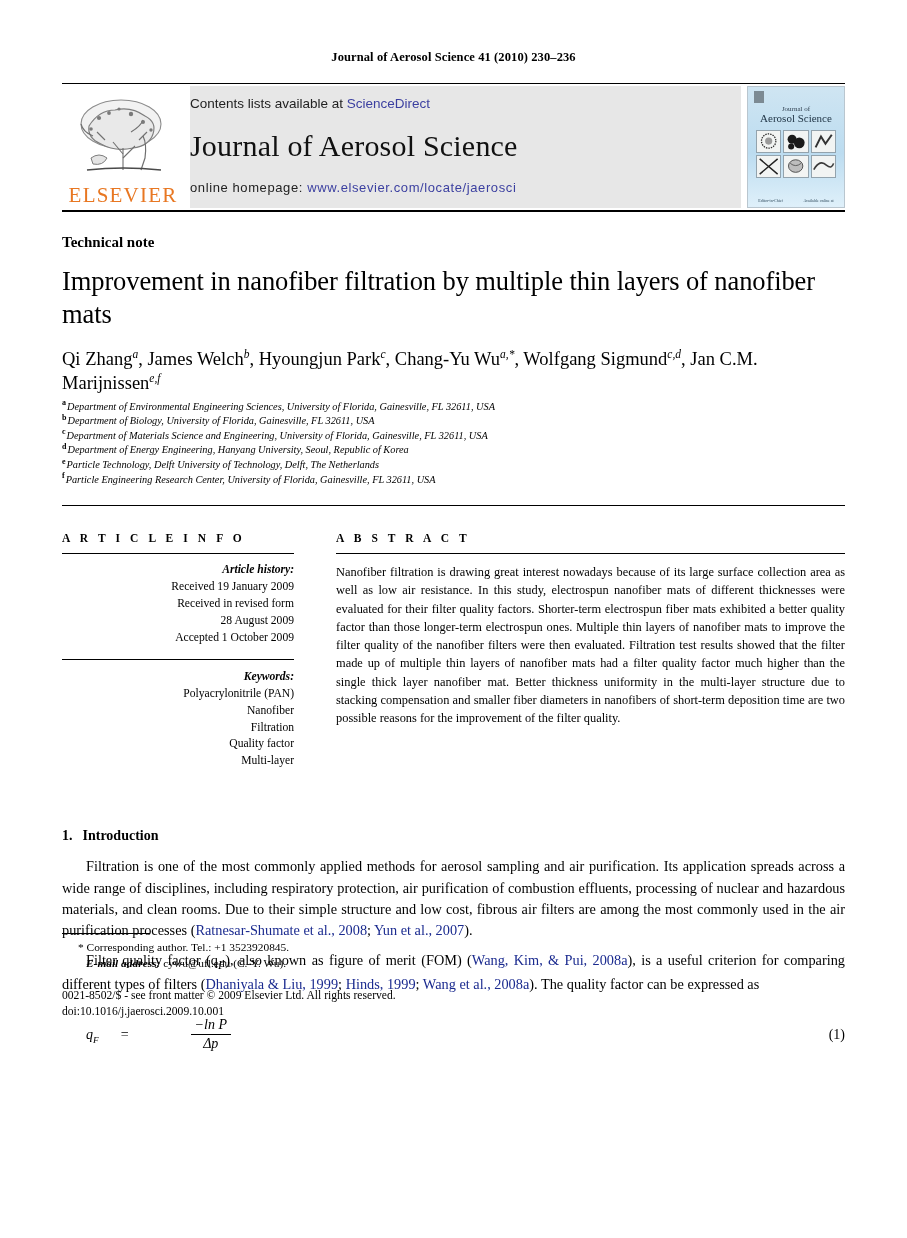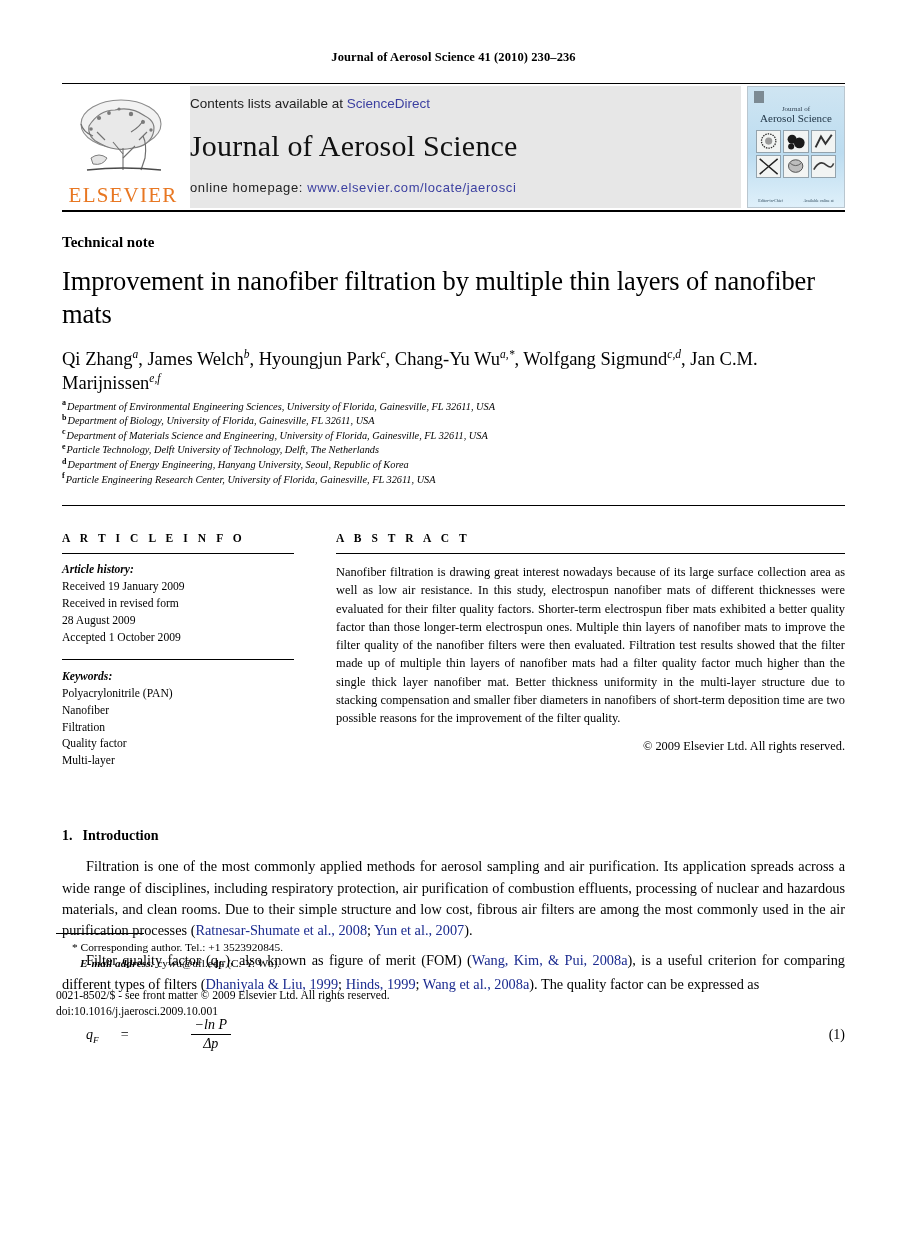--- a/index.html
+++ b/index.html
@@ -228,20 +228,21 @@
   }
   .thin-rule {
     border-top: 1.3px solid #000;
     margin-top: 9px;
     margin-bottom: 8px;
   }
   .info-block {
     font-family: "Liberation Serif", serif;
     font-size: 11.6px;
     line-height: 1.46;
+    text-align: right;
   }
   .info-label {
     font-style: italic;
     font-weight: bold;
   }
   .info-rule {
     border-top: 1.3px solid #000;
     margin: 12px 0 9px 0;
   }
   .abstract-rule {
@@ -319,21 +320,21 @@
   .eqn-num {
     margin-left: auto;
     font-family: "Liberation Serif", serif;
     font-size: 14px;
     font-style: normal;
   }
 
   
   .footnote-area {
     position: absolute;
-    left: 56px;
+    left: 62px;
     right: 62px;
     bottom: 44px;
   }
   .footnote-rule {
     border-top: 1px solid #000;
     width: 88px;
     margin-bottom: 5px;
   }
   .footnote {
     font-family: "Liberation Serif", serif;
@@ -451,22 +452,22 @@
   <div class="article-title">Improvement in nanofiber filtration by multiple thin layers of nanofiber mats</div>
 
   <div class="authors">
     <span><span>Qi Zhang</span><sup>a</sup><span>, </span></span><span><span>James Welch</span><sup>b</sup><span>, </span></span><span><span>Hyoungjun Park</span><sup>c</sup><span>, </span></span><span><span>Chang-Yu Wu</span><sup>a,*</sup><span>, </span></span><span><span>Wolfgang Sigmund</span><sup>c,d</sup><span>, </span></span><span><span>Jan C.M. Marijnissen</span><sup>e,f</sup></span>
   </div>
 
   <div class="affiliations">
     <div class="affil"><sup>a</sup><span>Department of Environmental Engineering Sciences, University of Florida, Gainesville, FL 32611, USA</span></div>
     <div class="affil"><sup>b</sup><span>Department of Biology, University of Florida, Gainesville, FL 32611, USA</span></div>
     <div class="affil"><sup>c</sup><span>Department of Materials Science and Engineering, University of Florida, Gainesville, FL 32611, USA</span></div>
+    <div class="affil"><sup>d</sup><span>Department of Energy Engineering, Hanyang University, Seoul, Republic of Korea</span></div>
     <div class="affil"><sup>e</sup><span>Particle Technology, Delft University of Technology, Delft, The Netherlands</span></div>
-    <div class="affil"><sup>d</sup><span>Department of Energy Engineering, Hanyang University, Seoul, Republic of Korea</span></div>
     <div class="affil"><sup>f</sup><span>Particle Engineering Research Center, University of Florida, Gainesville, FL 32611, USA</span></div>
   </div>
 
   <div class="rule-main"></div>
 
   <div class="info-abstract">
 
     <div class="col-info">
       <div class="sec-head">A R T I C L E   I N F O</div>
       <div class="thin-rule"></div>
@@ -487,21 +488,20 @@
         <div>Multi-layer</div>
       </div>
     </div>
 
     <div class="col-gap"></div>
 
     <div class="col-abstract">
       <div class="sec-head">A B S T R A C T</div>
       <div class="abstract-rule"></div>
       <div class="abstract-text">Nanofiber filtration is drawing great interest nowadays because of its large surface collection area as well as low air resistance. In this study, electrospun nanofiber mats of different thicknesses were evaluated for their filter quality factors. Shorter-term electrospun fiber mats exhibited a better quality factor than those longer-term electrospun ones. Multiple thin layers of nanofiber mats to improve the filter quality of the nanofiber filters were then evaluated. Filtration test results showed that the filter made up of multiple thin layers of nanofiber mats had a filter quality factor much higher than the single thick layer nanofiber mat. Better thickness uniformity in the multi-layer structure due to stacking compensation and smaller fiber diameters in nanofibers of short-term deposition time are two possible reasons for the improvement of the filter quality.</div>
-      <div class="copyright">© 2009 Elsevier Ltd. All rights reserved.</div>
     </div>
   </div>
 
   <div class="section-title">
     <span class="num">1.</span><span>Introduction</span>
   </div>
 
   <div class="body-p"><span>Filtration is one of the most commonly applied methods for aerosol sampling and air purification. Its application spreads across a wide range of disciplines, including respiratory protection, air purification of combustion effluents, processing of nuclear and hazardous materials, and clean rooms. Due to their simple structure and low cost, fibrous air filters are among the most commonly used in the air purification processes (</span><span class="cite">Ratnesar-Shumate et al., 2008</span><span>; </span><span class="cite">Yun et al., 2007</span><span>).</span></div>
 
   <div class="body-p tight"><span>Filter quality factor (q</span><sub style="font-style:italic">F</sub><span>), also known as figure of merit (FOM) (</span><span class="cite">Wang, Kim, &amp; Pui, 2008a</span><span>), is a useful criterion for comparing different types of filters (</span><span class="cite">Dhaniyala &amp; Liu, 1999</span><span>; </span><span class="cite">Hinds, 1999</span><span>; </span><span class="cite">Wang et al., 2008a</span><span>). The quality factor can be expressed as</span></div>

